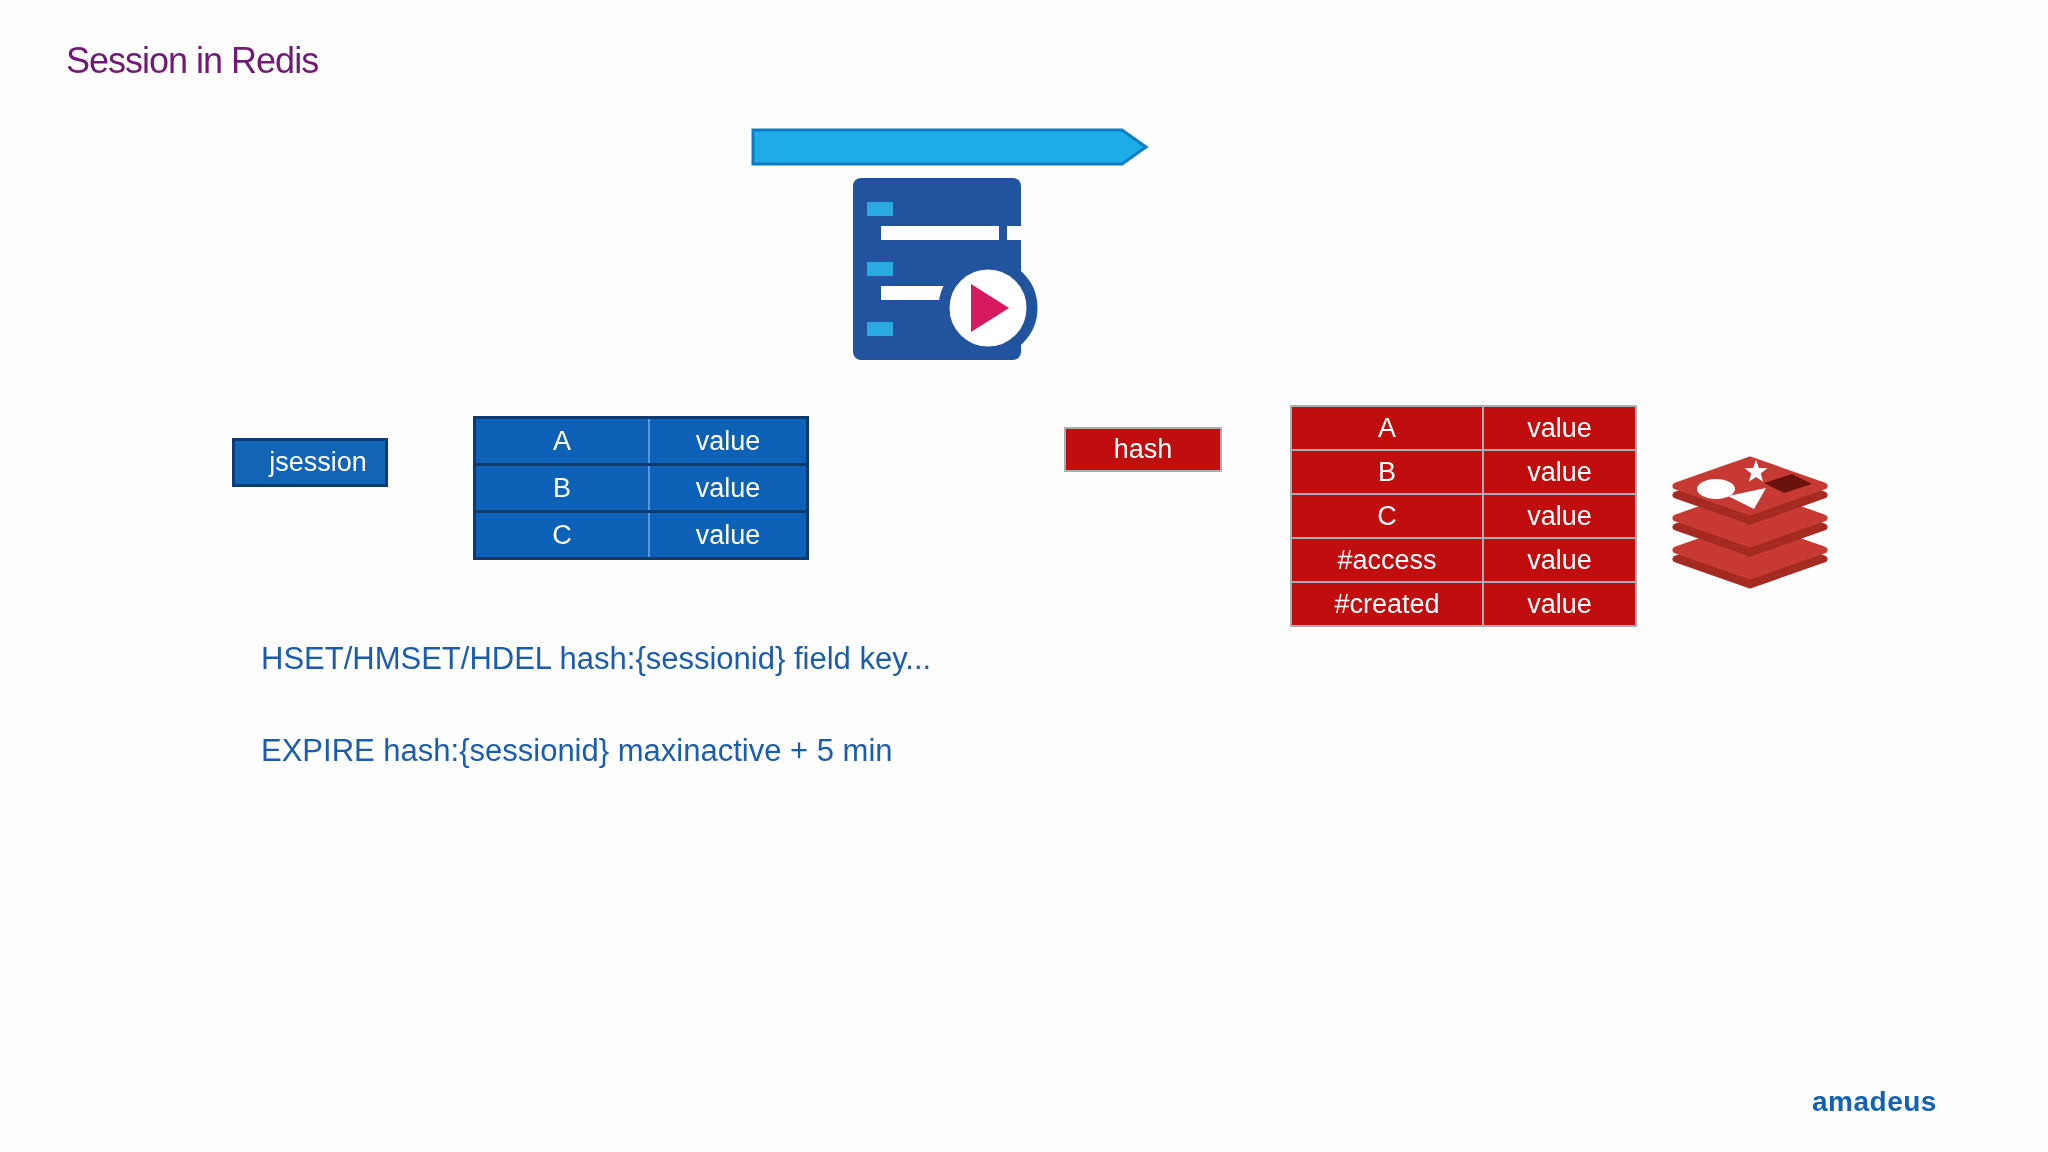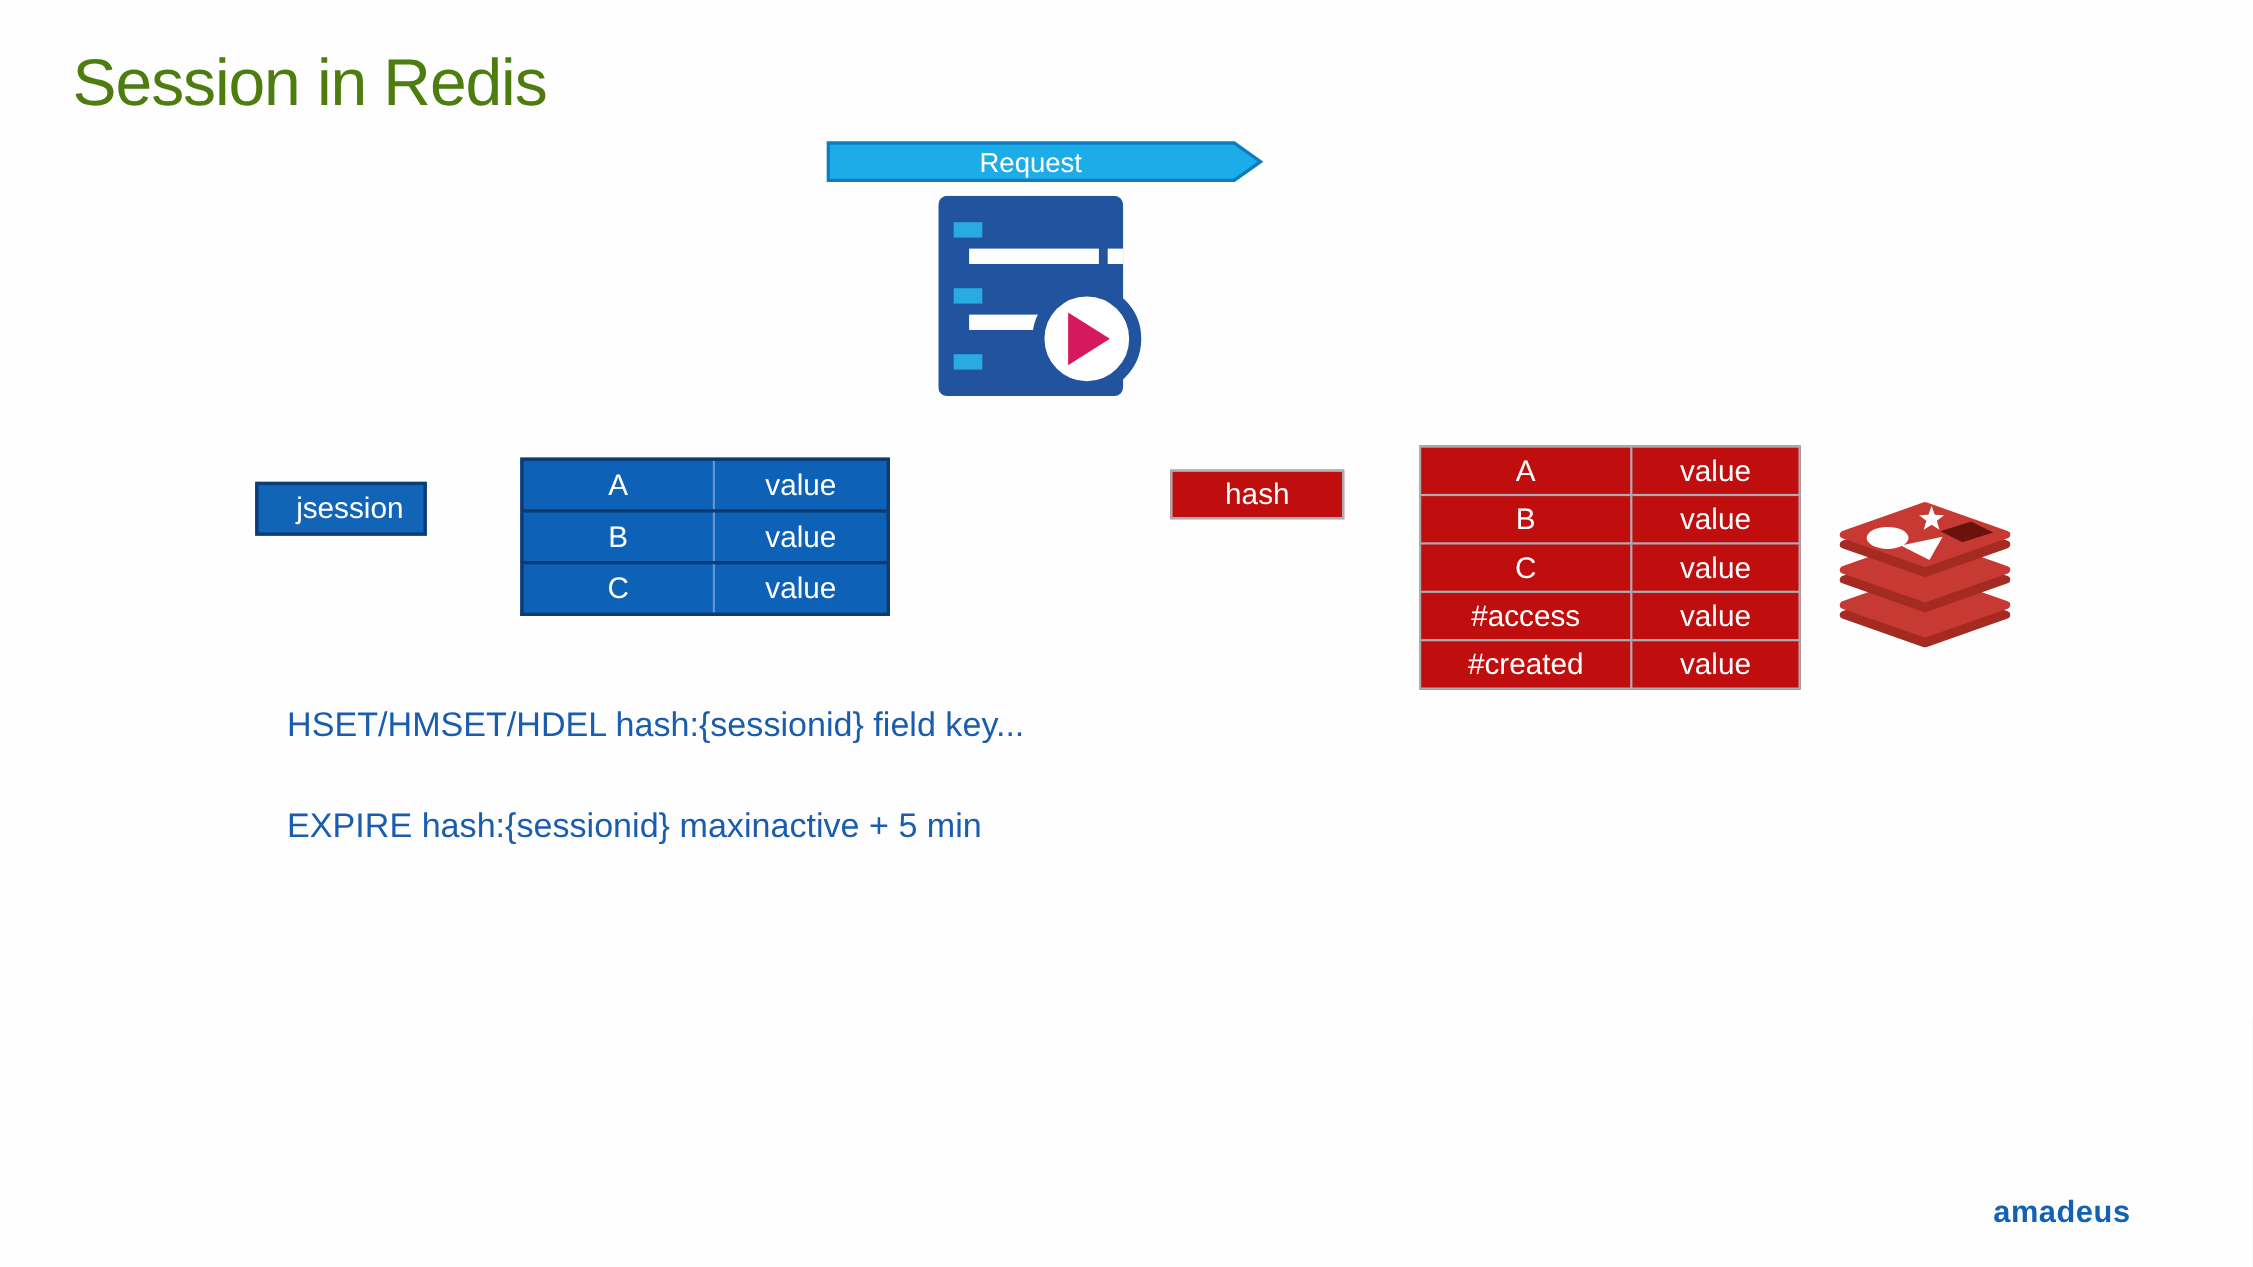--- a/index.html
+++ b/index.html
@@ -2,21 +2,21 @@
 <html><head>
 <meta charset="utf-8">
 <style>
   html,body{margin:0;padding:0;background:#e9e9e9;}
   .slide{
     position:relative;width:2048px;height:1152px;background:#fefefe;
     font-family:"Liberation Sans",sans-serif;overflow:hidden;
   }
   .title{
     position:absolute;left:66px;top:40px;margin:0;
-    font-size:60px;font-weight:500;color:#4d7c0f;letter-spacing:-1px;
+    font-size:36px;font-weight:500;color:#701a75;letter-spacing:-1px;
   }
   
   .request-arrow{position:absolute;left:751px;top:126px;width:400px;height:42px;}
   .request-label{
     position:absolute;left:751px;top:131px;width:372px;height:34px;
     line-height:34px;text-align:center;color:#ffffff;font-size:25px;
   }
   
   .server-icon{position:absolute;left:853px;top:178px;width:190px;height:188px;}
   
@@ -54,21 +54,20 @@
 </head>
 <body>
 
 <div class="slide">
 
   <h1 class="title">Session in Redis</h1>
 
   <svg class="request-arrow" viewBox="0 0 400 42">
     <polygon points="2,4 371,4 395,21 371,38 2,38" fill="#1cace8" stroke="#0f7cc2" stroke-width="3"></polygon>
   </svg>
-  <div class="request-label">Request</div>
 
   <svg class="server-icon" viewBox="0 0 190 188">
     <rect x="0" y="0" width="168" height="182" rx="8" fill="#21539e"></rect>
     <rect x="28" y="48" width="118" height="14" fill="#fefefe"></rect>
     <rect x="154" y="48" width="14" height="14" fill="#fefefe"></rect>
     <rect x="28" y="108" width="72" height="14" fill="#fefefe"></rect>
     <rect x="14" y="24" width="26" height="14" fill="#29abe2"></rect>
     <rect x="14" y="84" width="26" height="14" fill="#29abe2"></rect>
     <rect x="14" y="144" width="26" height="14" fill="#29abe2"></rect>
     <circle cx="135" cy="130" r="44" fill="#ffffff" stroke="#21539e" stroke-width="11"></circle>

